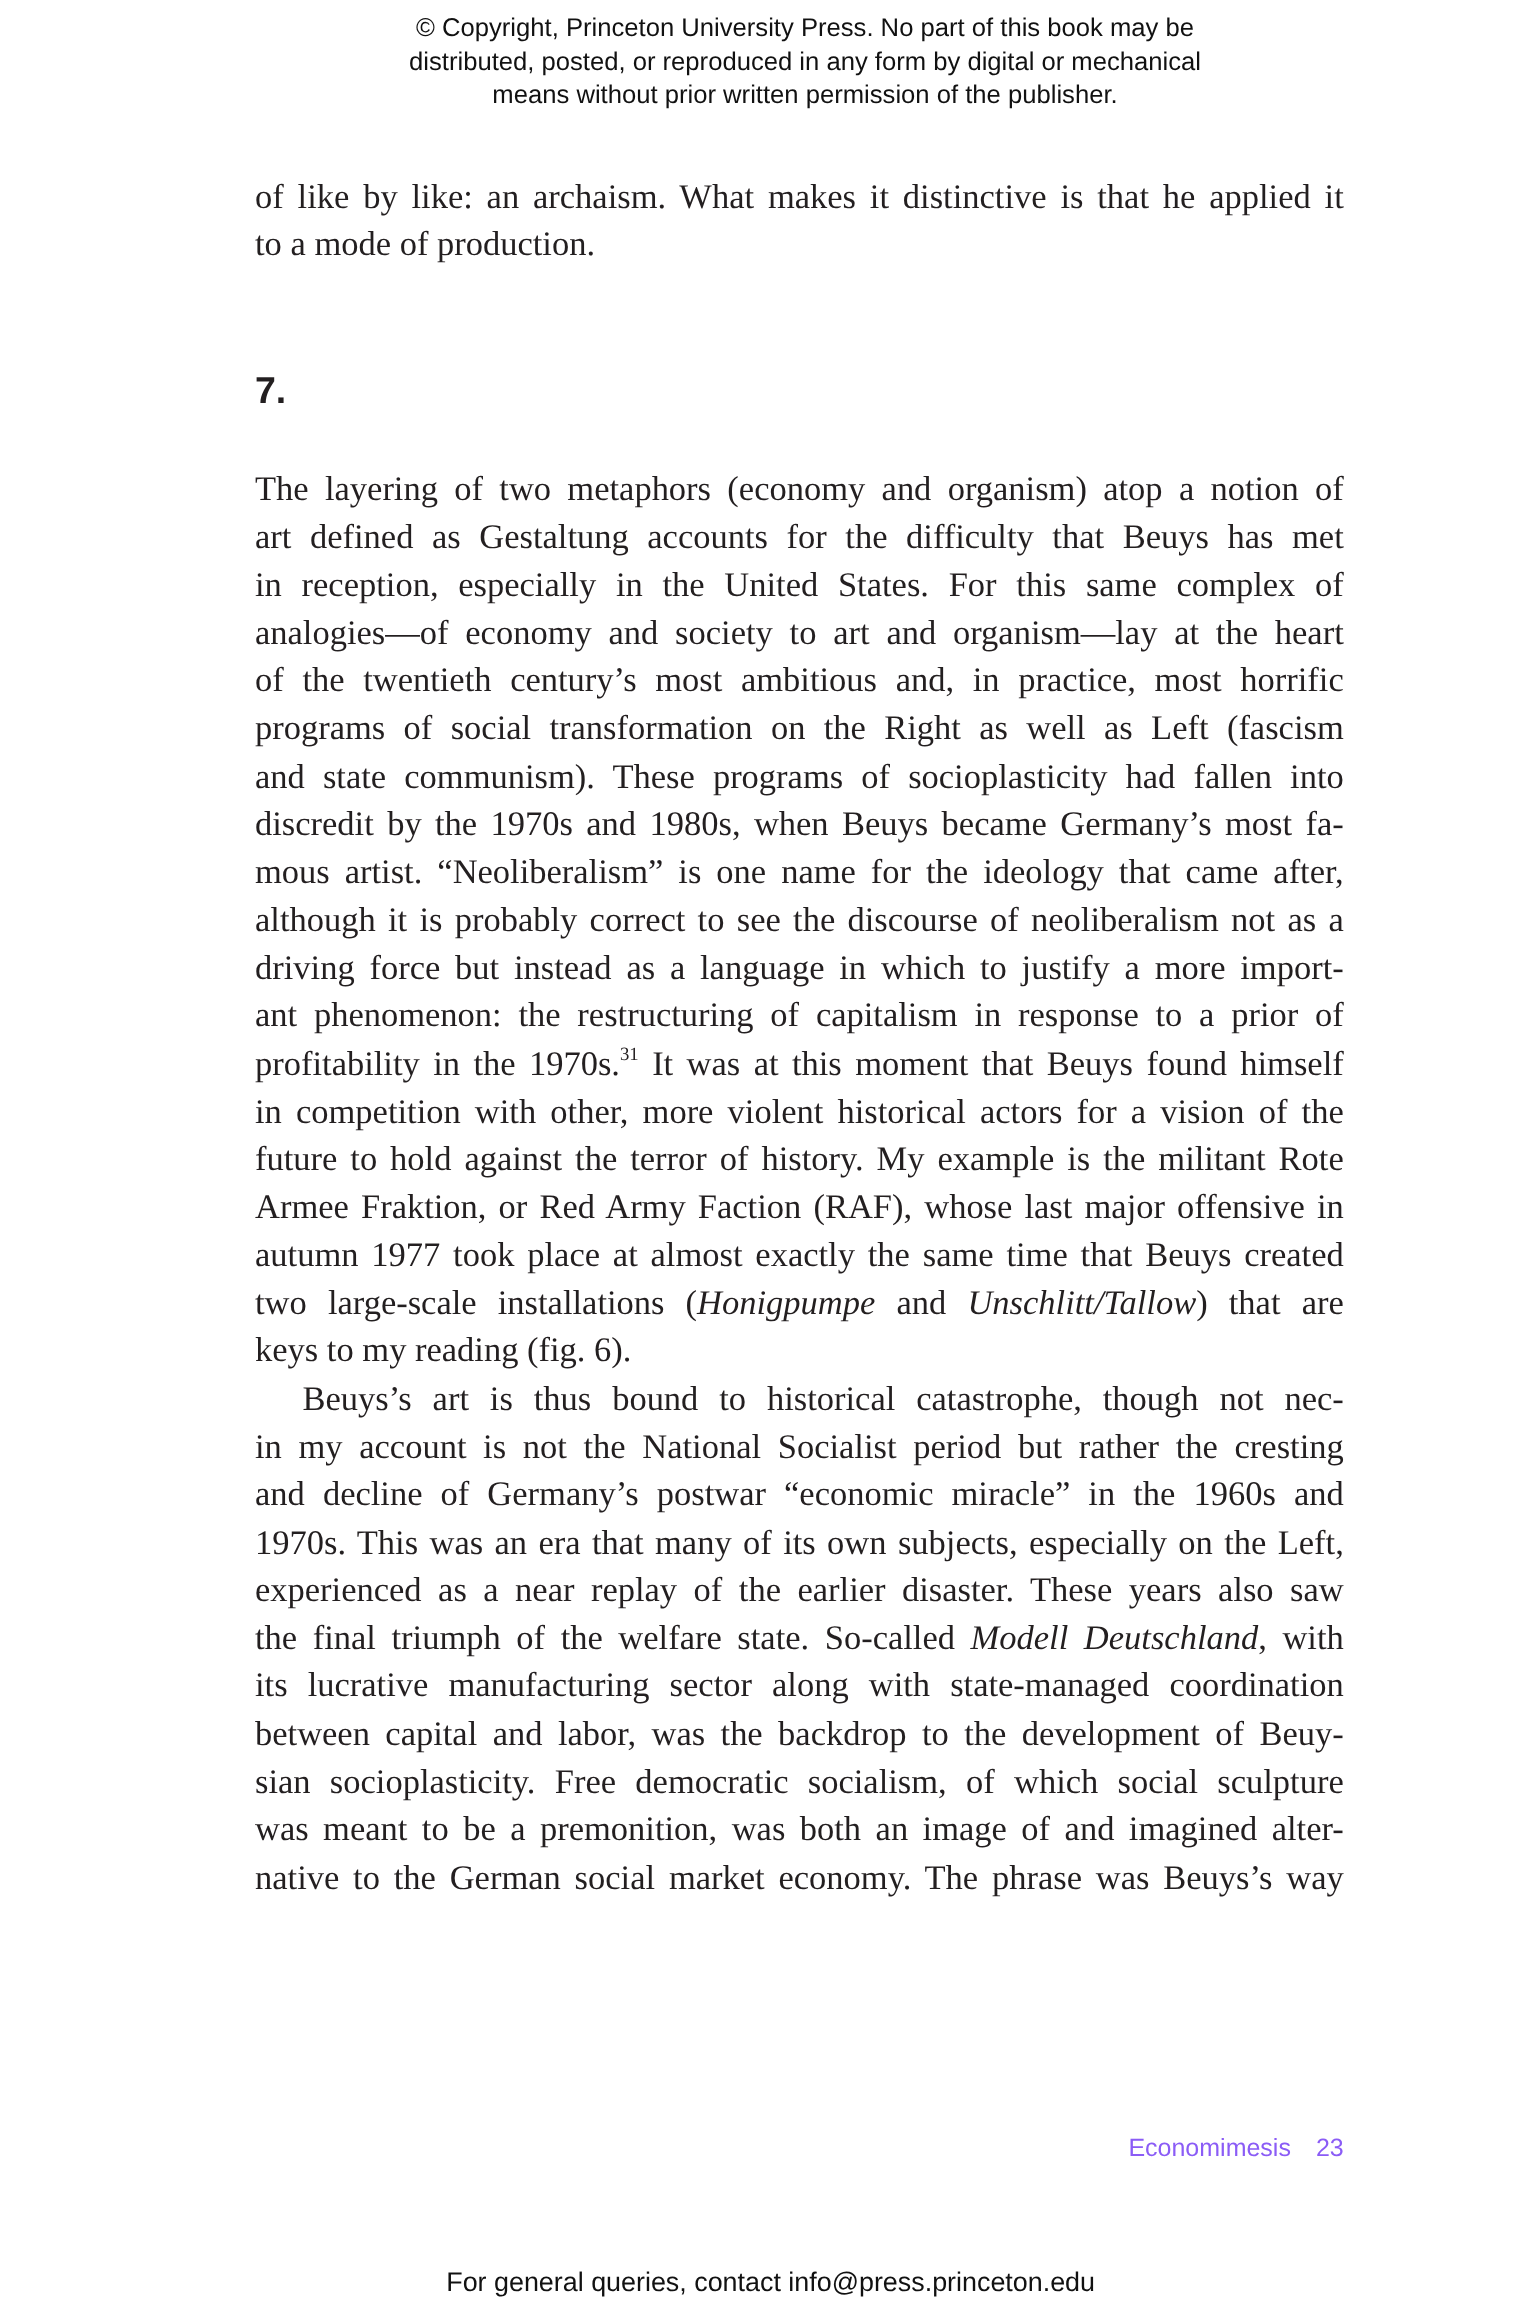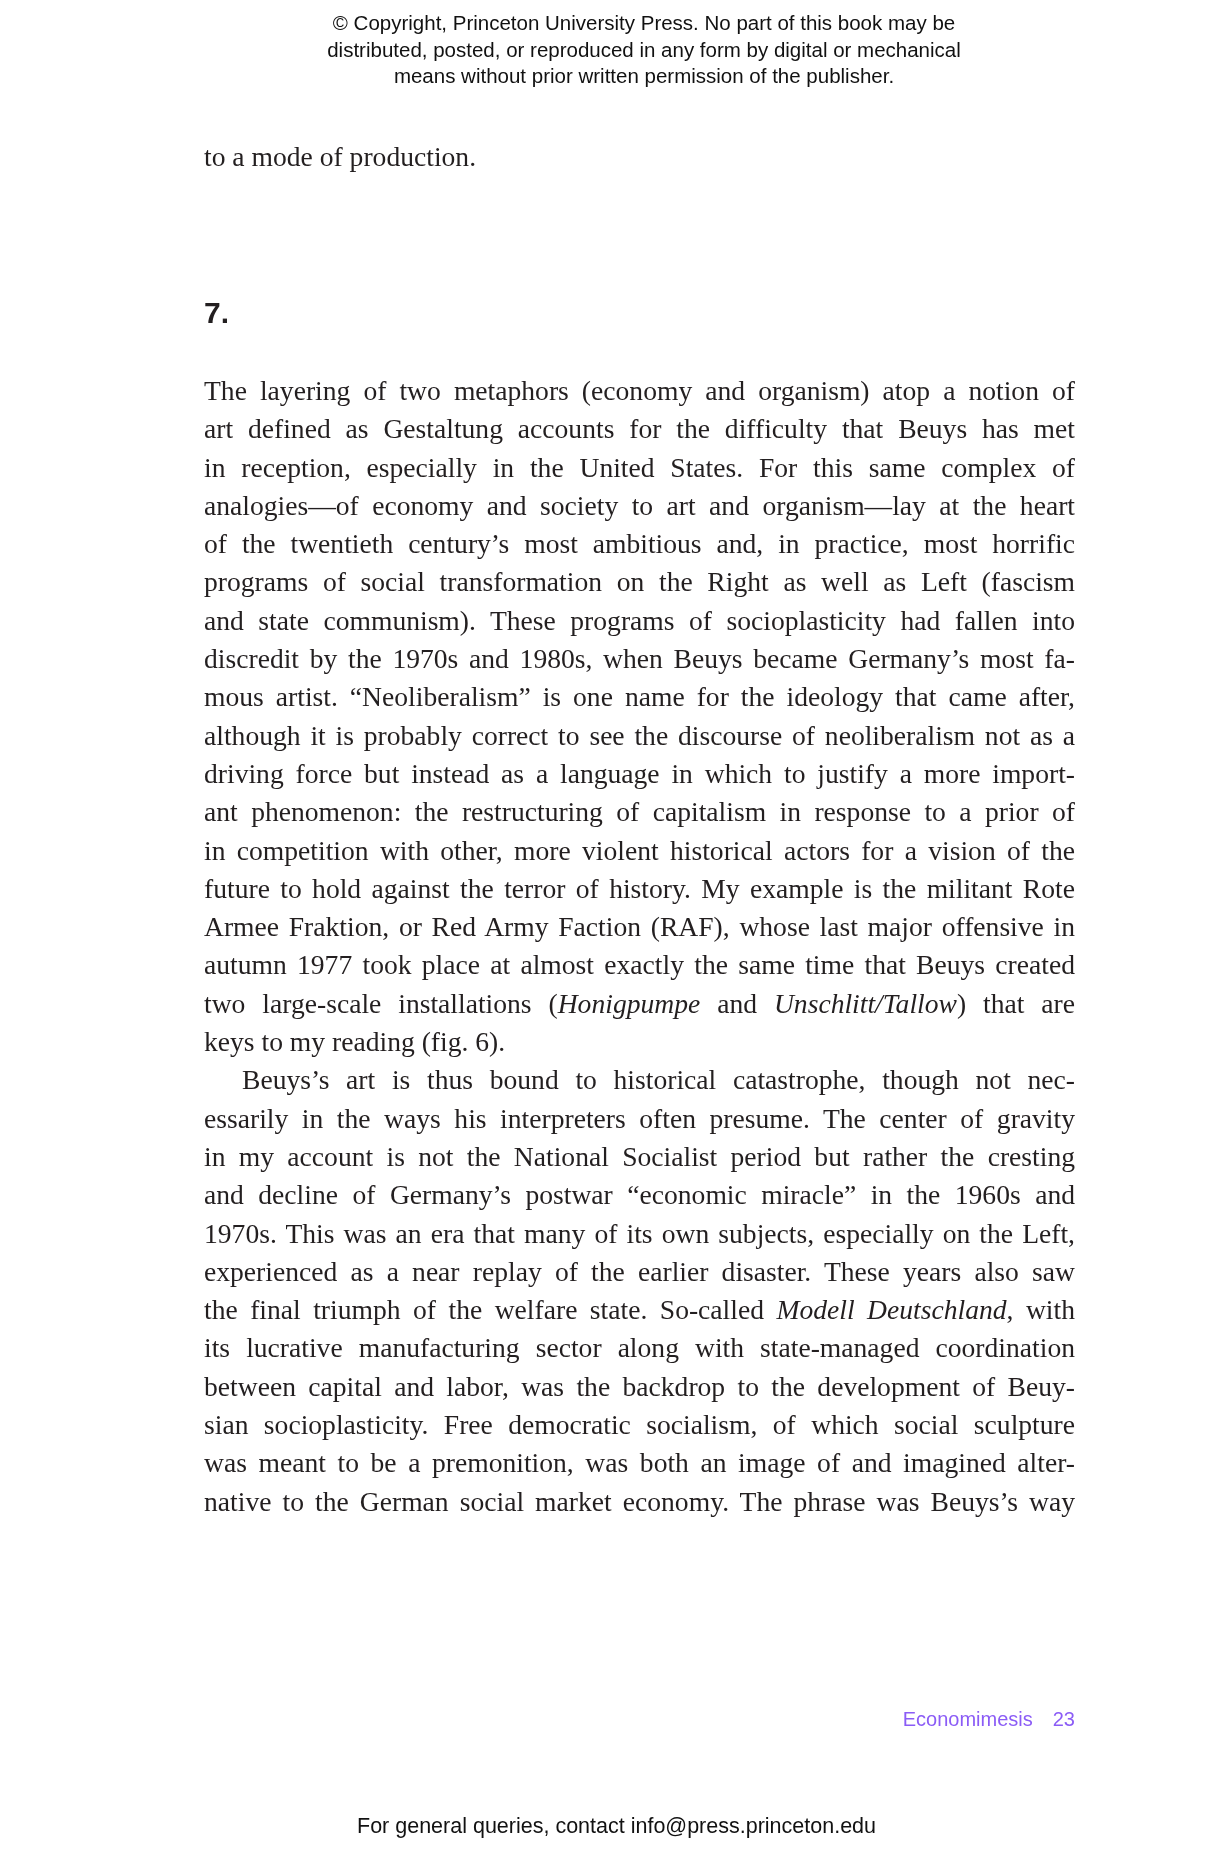--- a/index.html
+++ b/index.html
@@ -34,49 +34,50 @@
 </head>
 <body>
 
 <div class="copyright">
   <div>© Copyright, Princeton University Press. No part of this book may be</div>
   <div>distributed, posted, or reproduced in any form by digital or mechanical</div>
   <div>means without prior written permission of the publisher.</div>
 </div>
 
 <div class="col" style="top:138px;">
+  <span class="line"><span class="fill">of like by like: an archaism. What makes it distinctive is that he applied it</span></span>
   <span class="line last"><span class="fill">to a mode of production.</span></span>
 </div>
 
 <div class="heading">7.</div>
 
 <div class="col" style="top:372px;">
   <div>
     <span class="line"><span class="fill">The layering of two metaphors (economy and organism) atop a notion of</span></span>
     <span class="line"><span class="fill">art defined as Gestaltung accounts for the difficulty that Beuys has met</span></span>
     <span class="line"><span class="fill">in reception, especially in the United States. For this same complex of</span></span>
     <span class="line"><span class="fill">analogies—of economy and society to art and organism—lay at the heart</span></span>
     <span class="line"><span class="fill">of the twentieth century’s most ambitious and, in practice, most horrific</span></span>
     <span class="line"><span class="fill">programs of social transformation on the Right as well as Left (fascism</span></span>
     <span class="line"><span class="fill">and state communism). These programs of socioplasticity had fallen into</span></span>
     <span class="line"><span class="fill">discredit by the 1970s and 1980s, when Beuys became Germany’s most fa-</span></span>
     <span class="line"><span class="fill">mous artist. “Neoliberalism” is one name for the ideology that came after,</span></span>
     <span class="line"><span class="fill">although it is probably correct to see the discourse of neoliberalism not as a</span></span>
     <span class="line"><span class="fill">driving force but instead as a language in which to justify a more import-</span></span>
     <span class="line"><span class="fill">ant phenomenon: the restructuring of capitalism in response to a prior of</span></span>
+    <span class="line"><span class="fill"><span>profitability in the 1970s.</span><sup>31</sup><span> It was at this moment that Beuys found himself</span></span></span>
     <span class="line"><span class="fill">in competition with other, more violent historical actors for a vision of the</span></span>
     <span class="line"><span class="fill">future to hold against the terror of history. My example is the militant Rote</span></span>
     <span class="line"><span class="fill">Armee Fraktion, or Red Army Faction (RAF), whose last major offensive in</span></span>
     <span class="line"><span class="fill">autumn 1977 took place at almost exactly the same time that Beuys created</span></span>
     <span class="line"><span class="fill"><span>two large-scale installations (</span><em>Honigpumpe</em><span> and </span><em>Unschlitt/Tallow</em><span>) that are</span></span></span>
     <span class="line last"><span class="fill">keys to my reading (fig. 6).</span></span>
   </div>
   <div>
     <span class="line indent"><span class="fill">Beuys’s art is thus bound to historical catastrophe, though not nec-</span></span>
-    <span class="line"><span class="fill">essarily in the ways his interpreters often presume. The center of gravity</span></span>
     <span class="line"><span class="fill">in my account is not the National Socialist period but rather the cresting</span></span>
     <span class="line"><span class="fill">and decline of Germany’s postwar “economic miracle” in the 1960s and</span></span>
     <span class="line"><span class="fill">1970s. This was an era that many of its own subjects, especially on the Left,</span></span>
     <span class="line"><span class="fill">experienced as a near replay of the earlier disaster. These years also saw</span></span>
     <span class="line"><span class="fill"><span>the final triumph of the welfare state. So-called </span><em>Modell Deutschland</em><span>, with</span></span></span>
     <span class="line"><span class="fill">its lucrative manufacturing sector along with state-managed coordination</span></span>
     <span class="line"><span class="fill">between capital and labor, was the backdrop to the development of Beuy-</span></span>
     <span class="line"><span class="fill">sian socioplasticity. Free democratic socialism, of which social sculpture</span></span>
     <span class="line"><span class="fill">was meant to be a premonition, was both an image of and imagined alter-</span></span>
     <span class="line"><span class="fill">native to the German social market economy. The phrase was Beuys’s way</span></span>

